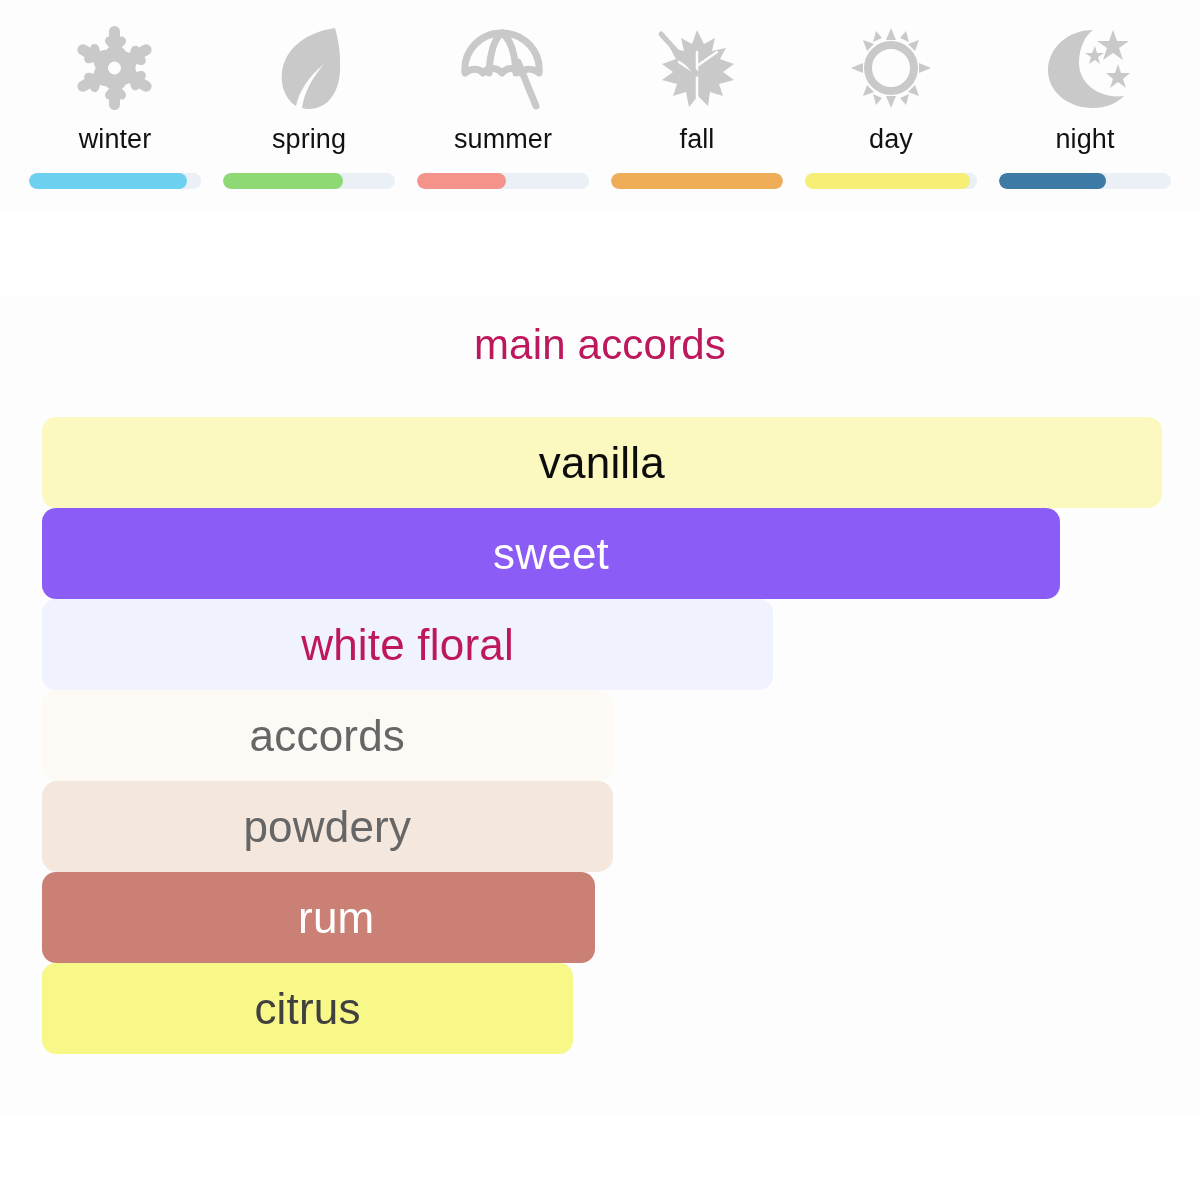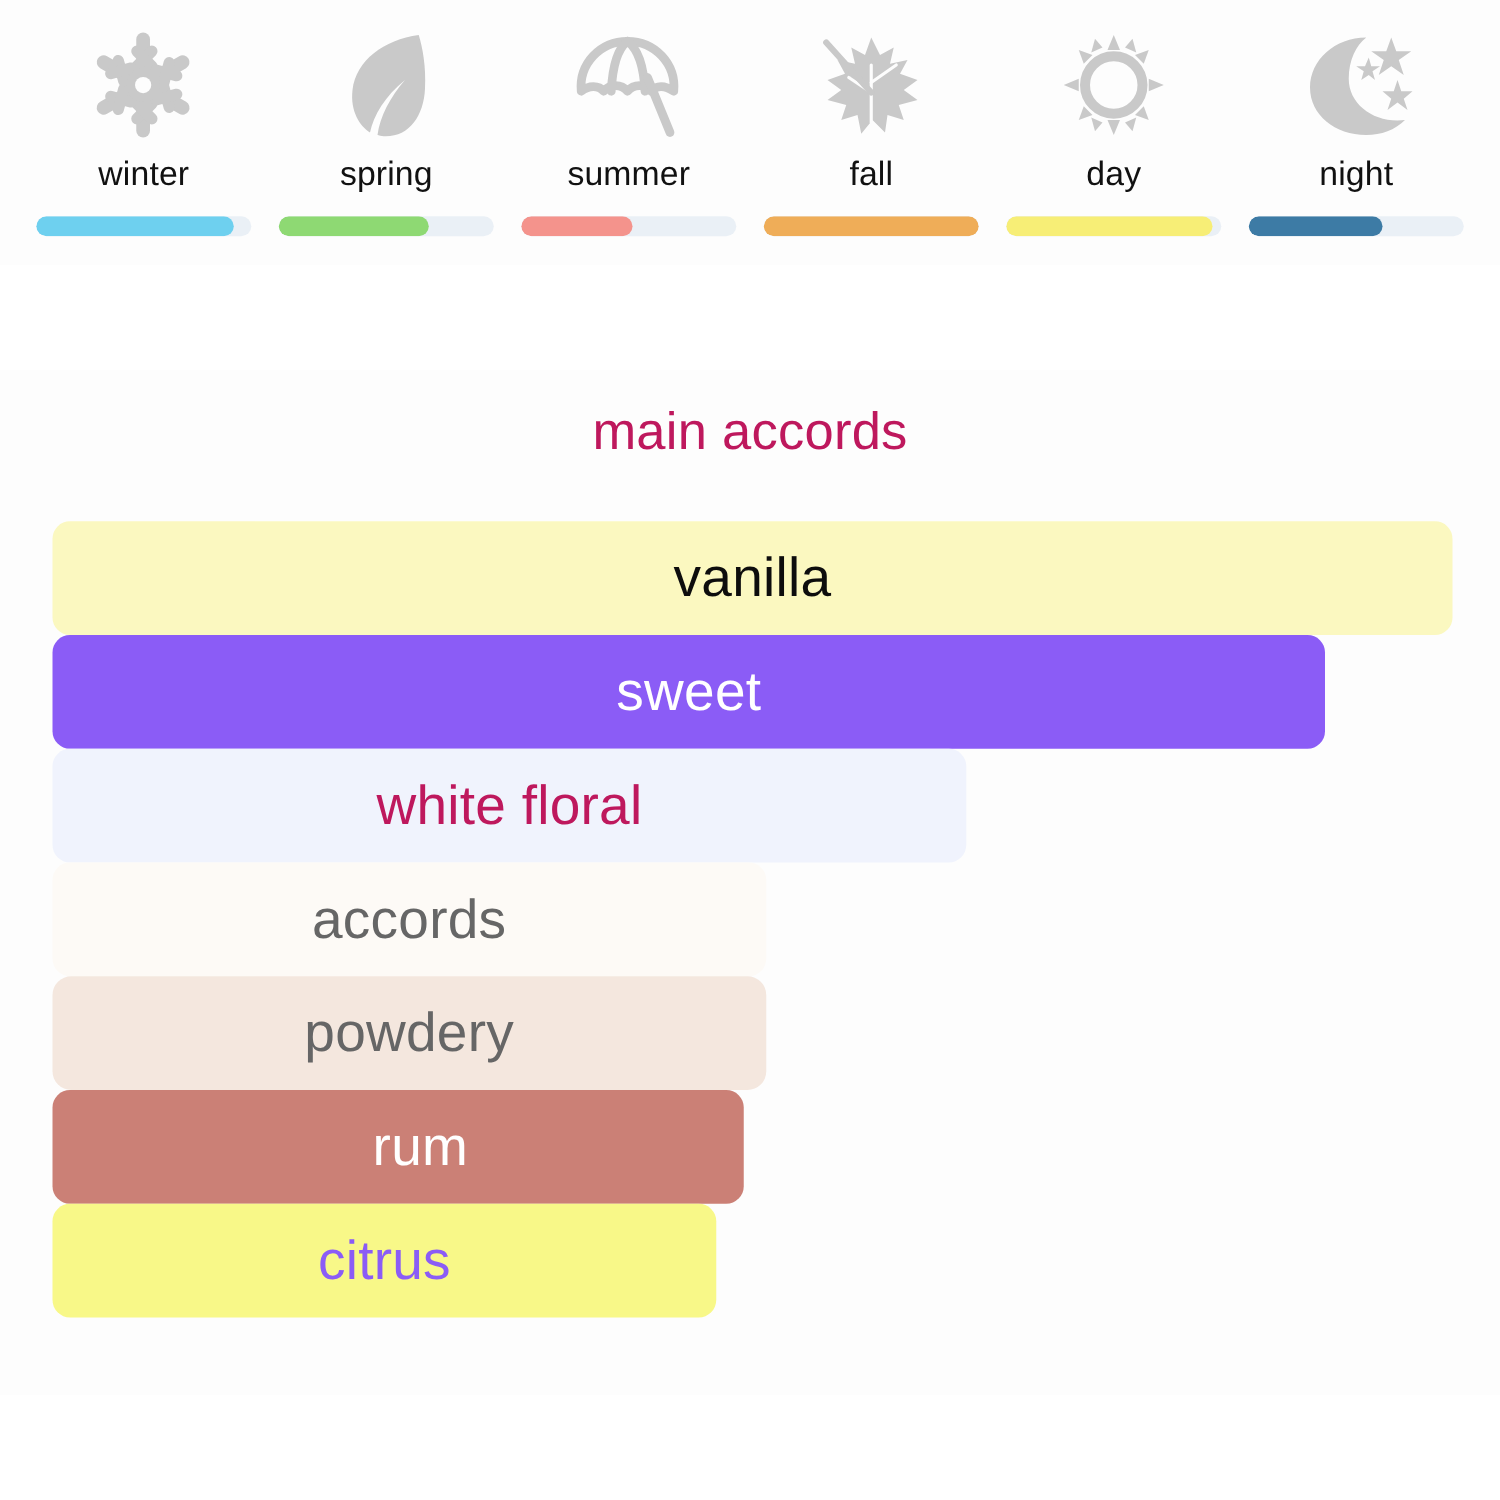--- a/index.html
+++ b/index.html
@@ -217,18 +217,18 @@
       <div class="accord" style="width: 50.5%; background: rgb(253, 250, 246);">
         <span class="accord-label" style="color: rgb(102, 102, 102);">accords</span>
       </div>
       <div class="accord" style="width: 50.5%; background: rgb(244, 231, 222); border-radius: 15px;">
         <span class="accord-label" style="color: rgb(102, 102, 102);">powdery</span>
       </div>
       <div class="accord" style="width: 48.9%; background: rgb(203, 128, 118); padding-left: 36px;">
         <span class="accord-label" style="color: rgb(255, 255, 255);">rum</span>
       </div>
       <div class="accord" style="width: 47%; background: rgb(248, 248, 136);">
-        <span class="accord-label" style="color: #8b5cf6;">citrus</span>
+        <span class="accord-label" style="color: #404040;">citrus</span>
       </div>
     </div>
   </div>
 
 </div>
 
 </body></html>

